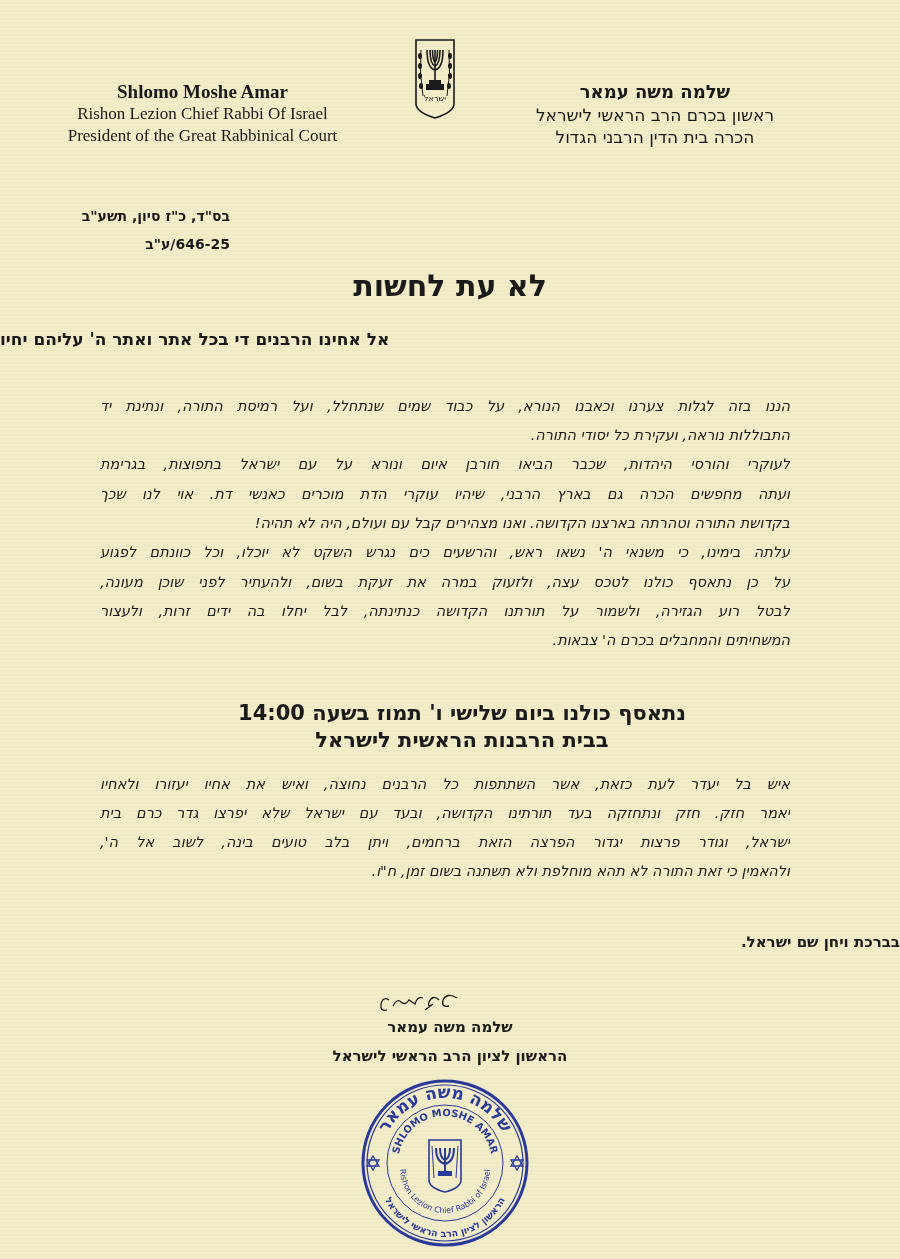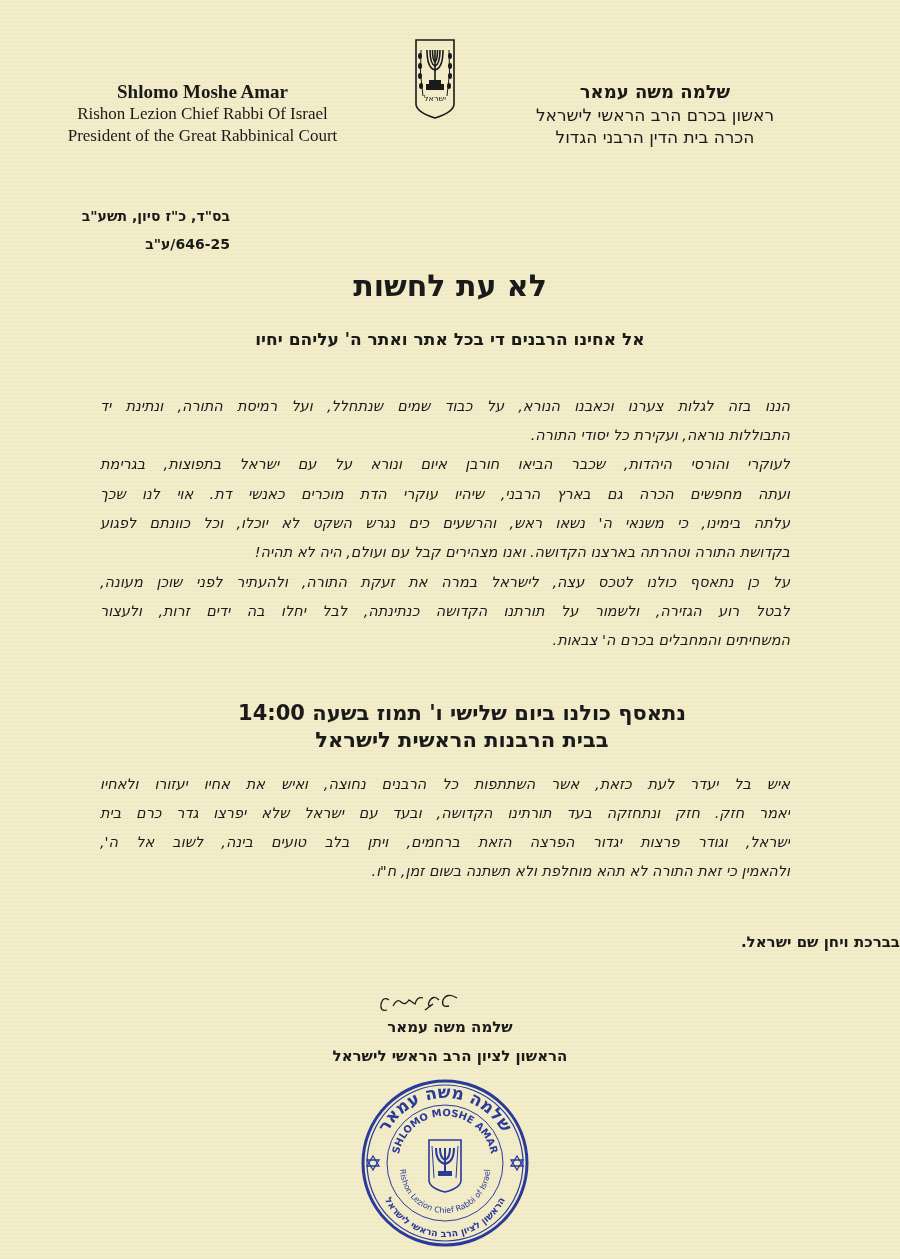--- a/index.html
+++ b/index.html
@@ -15,21 +15,21 @@
   .en-head { left:55px; top:80px; width:295px; text-align:center; font-family:"Liberation Serif", serif; }
   .en-head .name { font-weight:bold; font-size:19px; line-height:23px; }
   .en-head .line { font-size:17px; line-height:22px; }
   .he-head { right:85px; top:80px; width:320px; text-align:center; direction:rtl; font-family:"DejaVu Sans", sans-serif; }
   .he-head .name { font-weight:bold; font-size:18px; line-height:24px; }
   .he-head .line { font-size:17px; line-height:22px; }
   .emblem { left:414px; top:38px; width:42px; height:82px; }
   .date { right:670px; top:206px; direction:rtl; font-family:"DejaVu Sans", sans-serif; font-weight:bold; font-size:14px; line-height:20px; text-align:right; }
   .ref { right:670px; top:236px; direction:rtl; font-family:"DejaVu Sans", sans-serif; font-weight:bold; font-size:14px; text-align:right; }
   .title { left:0; width:900px; top:268px; text-align:center; direction:rtl; font-family:"DejaVu Sans", sans-serif; font-weight:bold; font-size:30px; }
-  .subtitle { left:0; width:900px; top:329px; text-align:center; direction:rtl; font-family:"DejaVu Sans", sans-serif; font-weight:bold; font-size:17px; }
+  .subtitle { left:0; width:900px; top:329px; text-align:left; direction:rtl; font-family:"DejaVu Sans", sans-serif; font-weight:bold; font-size:17px; }
   .para { right:110px; width:690px; direction:rtl; text-align:justify; text-align-last:right; font-family:"DejaVu Sans", sans-serif; font-size:14.5px; line-height:29px; }
   .p1 { top:392px; }
   .p2 { top:480px; }
   .p3 { top:568px; }
   .p4 { top:770px; }
   .para .ln { display:block; white-space:nowrap; overflow:hidden; text-align:justify; text-align-last:justify;font-style:italic; }
   .para .ln.last { text-align-last:right; }
   .meet { left:12px; width:900px; top:700px; text-align:center; direction:rtl; font-family:"DejaVu Sans", sans-serif; font-weight:bold; font-size:21px; line-height:27px; }
   .blessing { left:0; width:900px; top:933px; direction:rtl; font-family:"DejaVu Sans", sans-serif; font-weight:bold; font-size:15px; }
   .signature { left:375px; top:990px; width:90px; height:28px; }
@@ -88,26 +88,26 @@
 <div class="abs subtitle">אל אחינו הרבנים די בכל אתר ואתר ה' עליהם יחיו</div>
 
 <div class="abs para p1">
   <span class="ln">הננו בזה לגלות צערנו וכאבנו הנורא, על כבוד שמים שנתחלל, ועל רמיסת התורה, ונתינת יד</span>
   <span class="ln last">התבוללות נוראה, ועקירת כל יסודי התורה.</span>
   <span class="ln">לעוקרי והורסי היהדות, שכבר הביאו חורבן איום ונורא על עם ישראל בתפוצות, בגרימת</span>
 </div>
 
 <div class="abs para p2">
   <span class="ln">ועתה מחפשים הכרה גם בארץ הרבני, שיהיו עוקרי הדת מוכרים כאנשי דת. אוי לנו שכך</span>
+  <span class="ln last">בקדושת התורה וטהרתה בארצנו הקדושה. ואנו מצהירים קבל עם ועולם, היה לא תהיה!</span>
   <span class="ln">עלתה בימינו, כי משנאי ה' נשאו ראש, והרשעים כים נגרש השקט לא יוכלו, וכל כוונתם לפגוע</span>
-  <span class="ln last">בקדושת התורה וטהרתה בארצנו הקדושה. ואנו מצהירים קבל עם ועולם, היה לא תהיה!</span>
 </div>
 
 <div class="abs para p3">
-  <span class="ln">על כן נתאסף כולנו לטכס עצה, לישראל במרה את זעקת התורה, ולהעתיר לפני שוכן מעונה,</span>
+  <span class="ln">על כן נתאסף כולנו לטכס עצה, ולזעוק במרה את זעקת בשום, ולהעתיר לפני שוכן מעונה,</span>
   <span class="ln">לבטל רוע הגזירה, ולשמור על תורתנו הקדושה כנתינתה, לבל יחלו בה ידים זרות, ולעצור</span>
   <span class="ln last">המשחיתים והמחבלים בכרם ה' צבאות.</span>
 </div>
 
 <div class="abs meet">
   <div>נתאסף כולנו ביום שלישי ו' תמוז בשעה 14:00</div>
   <div>בבית הרבנות הראשית לישראל</div>
 </div>
 
 <div class="abs para p4">

